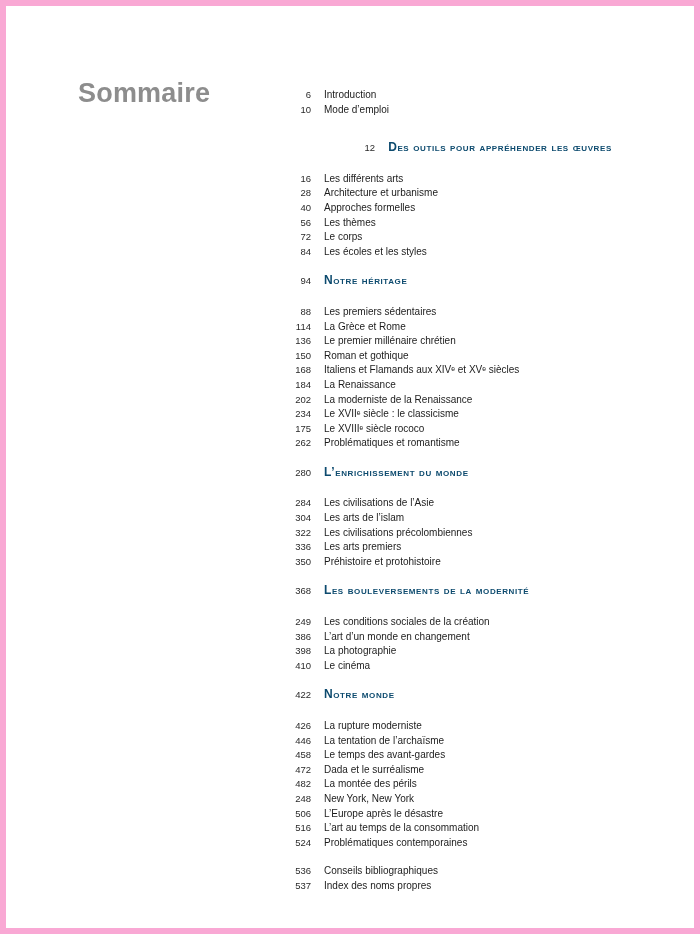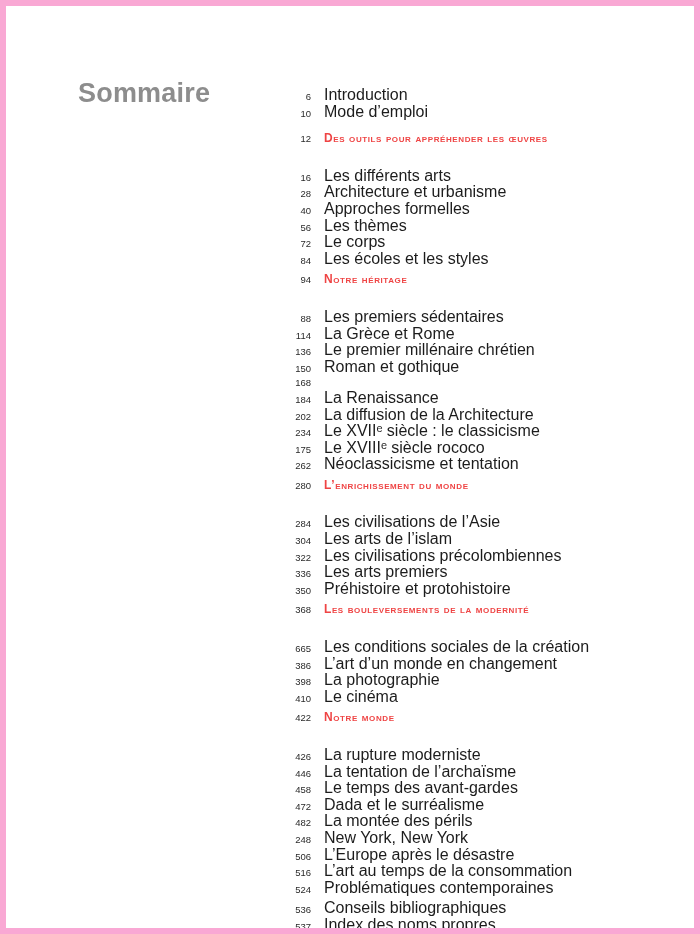--- a/index.html
+++ b/index.html
@@ -41,34 +41,34 @@
   }
   .row .num {
     width: 75px;
     text-align: right;
     font-size: 9.5px;
     color: #2a2a2a;
     flex: 0 0 auto;
   }
   .row .label {
     margin-left: 13px;
-    font-size: 16px;
+    font-size: 10px;
     color: #1c1c1c;
   }
   .row.heading .label {
     font-weight: bold;
     font-variant: small-caps;
     letter-spacing: 0.6px;
-    color: #ef4444;
+    color: #0c4a6e;
     font-size: 12px;
   }
   .gap-none { margin-top: 0; }
-  .gap-md   { margin-top: 22px; }
-  .gap-lg   { margin-top: 4px; }
-  .gap-xl   { margin-top: 10px; }
+  .gap-md   { margin-top: 16px; }
+  .gap-lg   { margin-top: 14px; }
+  .gap-xl   { margin-top: 23px; justify-content: center; }
 </style>
 </head>
 <body>
 
 <div class="page">
   <div class="title">Sommaire</div>
   <div class="toc">
       <div class="row entry gap-none">
         <span class="num">6</span>
         <span class="label">Introduction</span>
@@ -120,40 +120,41 @@
       <div class="row entry gap-none">
         <span class="num">136</span>
         <span class="label">Le premier millénaire chrétien</span>
       </div>
       <div class="row entry gap-none">
         <span class="num">150</span>
         <span class="label">Roman et gothique</span>
       </div>
       <div class="row entry gap-none">
         <span class="num">168</span>
+        <span class="label">Italiens et Flamands aux XIVᵉ et XVᵉ siècles</span>
       </div>
       <div class="row entry gap-none">
         <span class="num">184</span>
         <span class="label">La Renaissance</span>
       </div>
       <div class="row entry gap-none">
         <span class="num">202</span>
-        <span class="label">La diffusion de la Architecture</span>
+        <span class="label">La moderniste de la Renaissance</span>
       </div>
       <div class="row entry gap-none">
         <span class="num">234</span>
         <span class="label">Le XVIIᵉ siècle : le classicisme</span>
       </div>
       <div class="row entry gap-none">
         <span class="num">175</span>
         <span class="label">Le XVIIIᵉ siècle rococo</span>
       </div>
       <div class="row entry gap-none">
         <span class="num">262</span>
-        <span class="label">Néoclassicisme et tentation</span>
+        <span class="label">Problématiques et romantisme</span>
       </div>
       <div class="row heading gap-lg">
         <span class="num">280</span>
         <span class="label">L’enrichissement du monde</span>
       </div>
       <div class="row entry gap-md">
         <span class="num">284</span>
         <span class="label">Les civilisations de l’Asie</span>
       </div>
       <div class="row entry gap-none">
@@ -170,21 +171,21 @@
       </div>
       <div class="row entry gap-none">
         <span class="num">350</span>
         <span class="label">Préhistoire et protohistoire</span>
       </div>
       <div class="row heading gap-lg">
         <span class="num">368</span>
         <span class="label">Les bouleversements de la modernité</span>
       </div>
       <div class="row entry gap-md">
-        <span class="num">665</span>
+        <span class="num">249</span>
         <span class="label">Les conditions sociales de la création</span>
       </div>
       <div class="row entry gap-none">
         <span class="num">386</span>
         <span class="label">L’art d’un monde en changement</span>
       </div>
       <div class="row entry gap-none">
         <span class="num">398</span>
         <span class="label">La photographie</span>
       </div>

